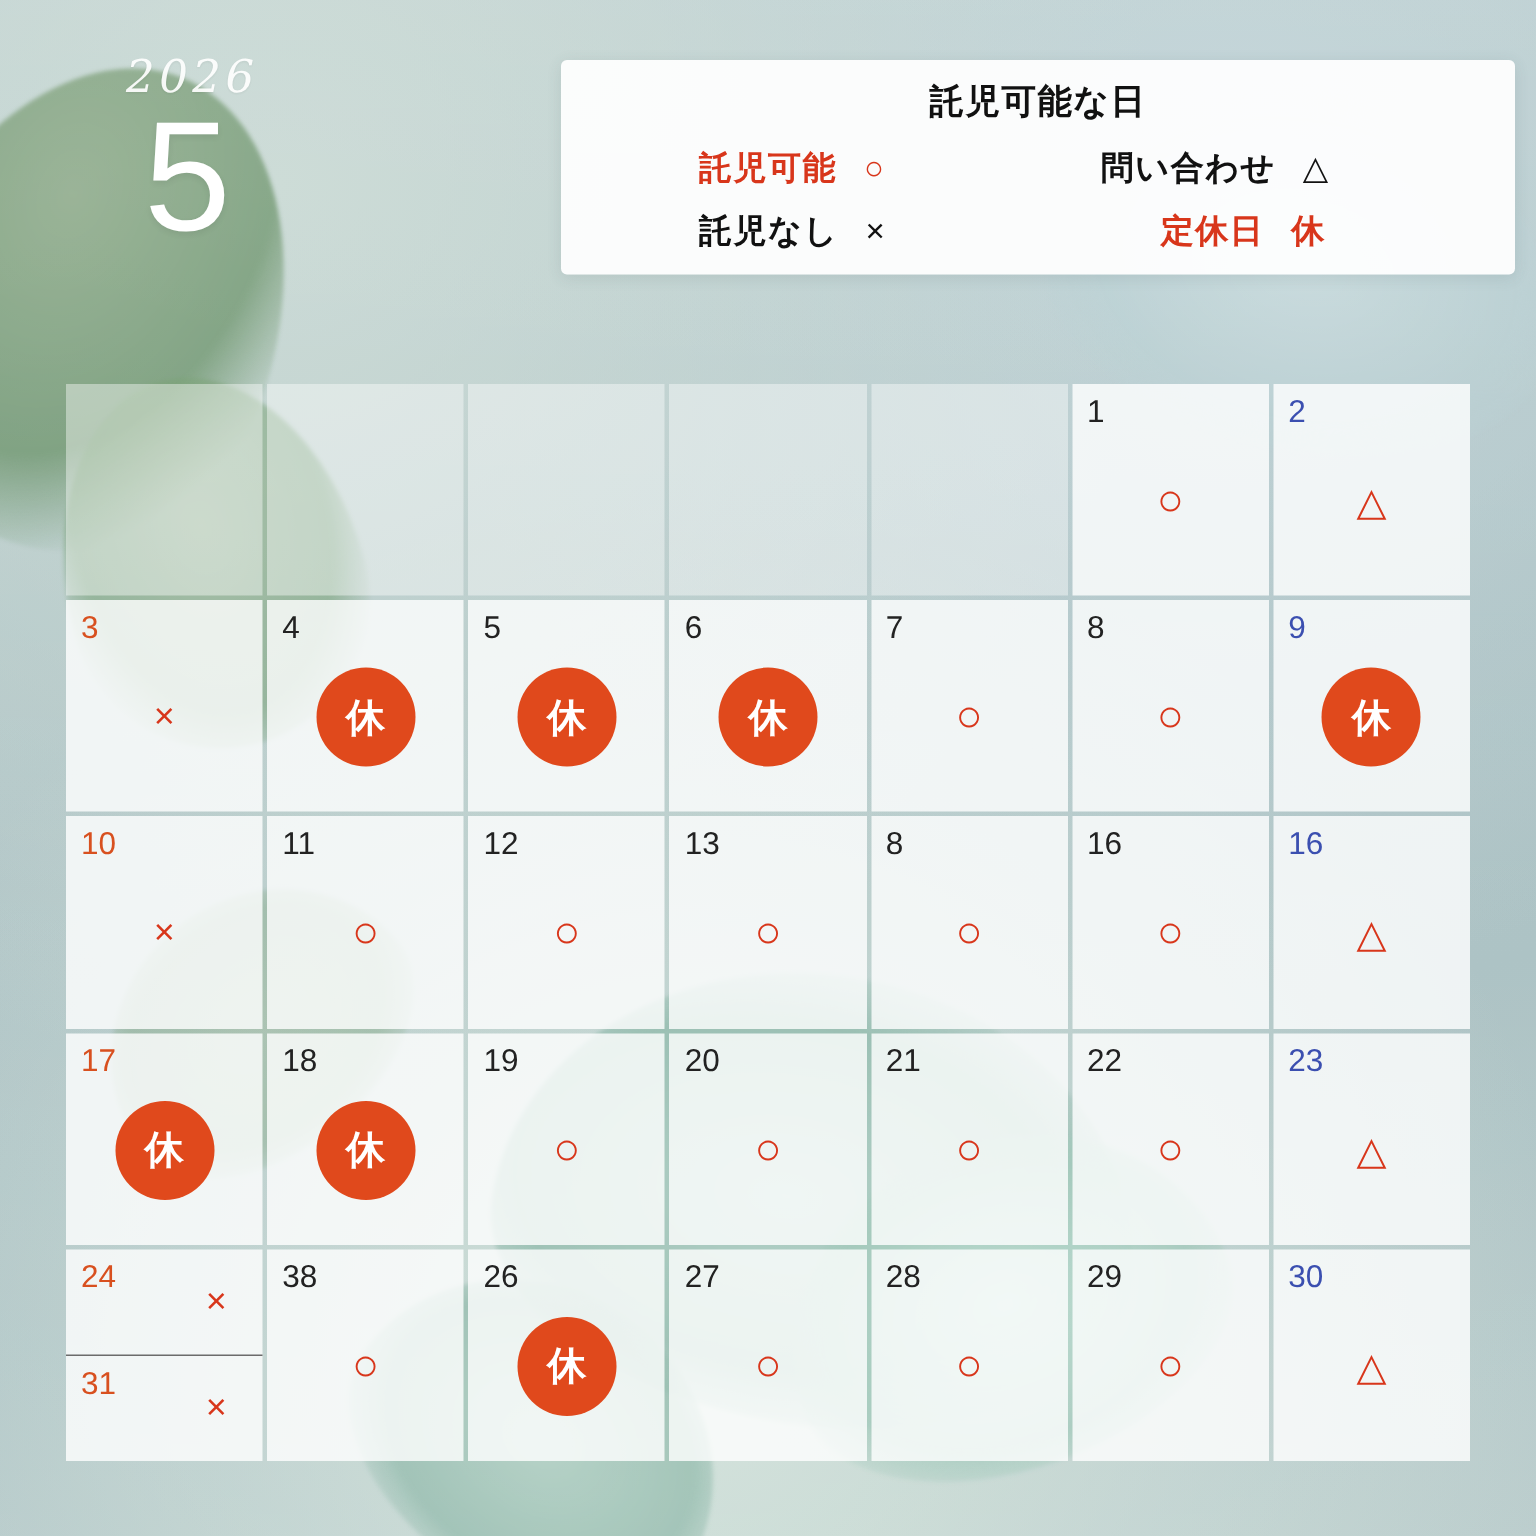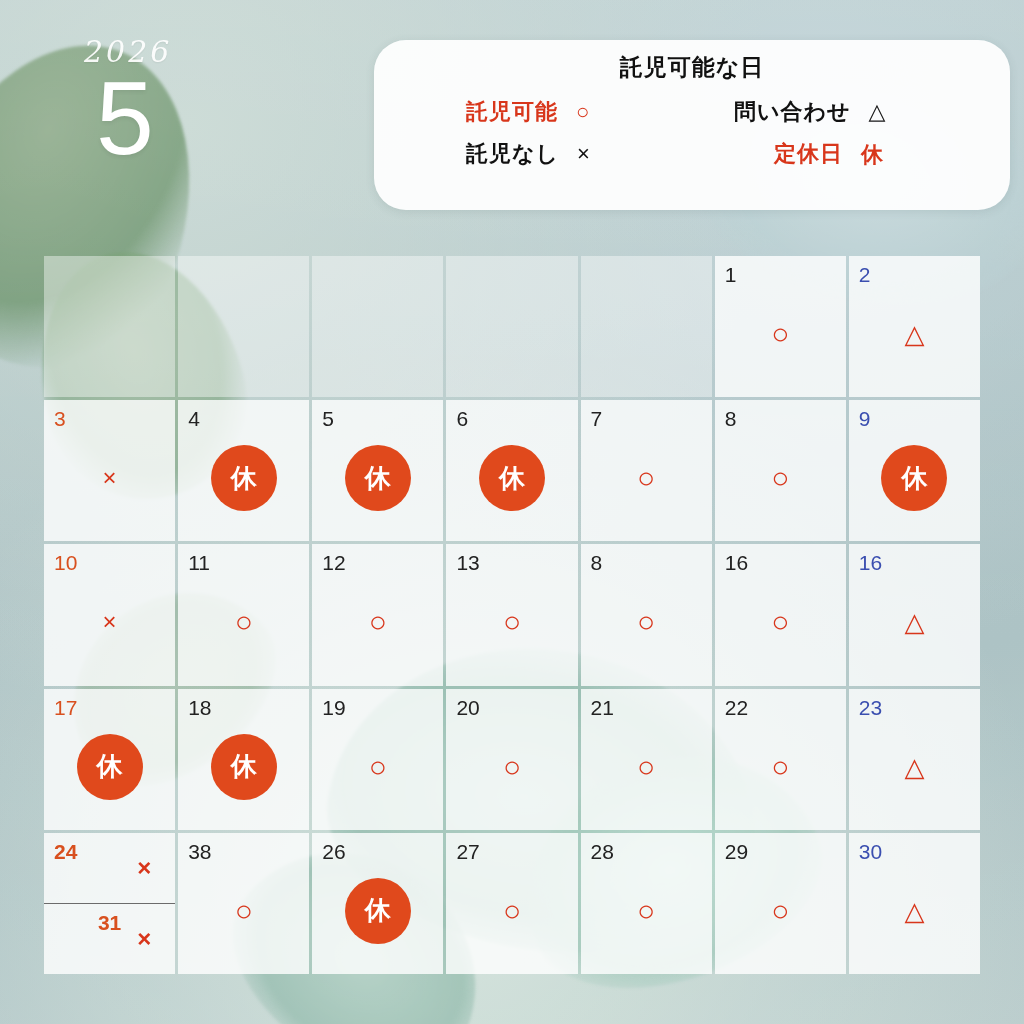--- a/index.html
+++ b/index.html
@@ -61,23 +61,23 @@
   }
   .month {
     position: absolute; left: 96px; top: 66px;
     color: #ffffff; font-size: 104px; line-height: 1;
     font-family: "Liberation Sans", sans-serif; font-weight: 400;
     text-shadow: 0 2px 4px rgba(0,0,0,.07);
   }
 
   
   .legend {
-    position: absolute; left: 374px; top: 40px; width: 636px; height: 170px;
+    position: absolute; left: 374px; top: 40px; width: 636px; height: 143px;
     background: rgba(255,255,255,.93);
-    border-radius: 32px;
+    border-radius: 4px;
     box-shadow: 0 2px 10px rgba(60,80,80,.12);
     padding: 12px 20px 10px;
   }
   .legend-title {
     text-align: center; font-family: "DejaVu Serif", serif;
     font-weight: bold; font-size: 23px; color: #111; letter-spacing: 1px;
   }
   .legend-rows { margin-top: 8px; }
   .legend-row { display: flex; align-items: center; height: 42px; }
   .legend-cell { display: flex; align-items: center; gap: 18px; }
@@ -134,23 +134,23 @@
   .mark-holiday {
     width: 66px; height: 66px; border-radius: 50%;
     background: #e0491c; color: #fff;
     display: flex; align-items: center; justify-content: center;
     font-family: "DejaVu Serif", serif; font-size: 26px; font-weight: bold;
   }
 
   
   .split { position: absolute; inset: 0; display: flex; flex-direction: column; }
   .split-half {
-    flex: 1; position: relative; padding: 8px 10px; font-weight: bold;
-  }
-  .split-half + .split-half { border-top: 1px solid #6b6b6b; text-align: center; }
+    flex: 1; position: relative; padding: 8px 10px;
+  }
+  .split-half + .split-half { border-top: 1px solid #6b6b6b; }
   .split-half .inline-x {
     position: absolute; right: 24px; top: 50%; transform: translateY(-50%);
     font-size: 24px; color: #d8361b;
   }
   .split-half .dnum { font-size: 21px; color: #d8501f; line-height: 1; }
 </style>
 </head>
 <body>
 
 <div id="bg">

